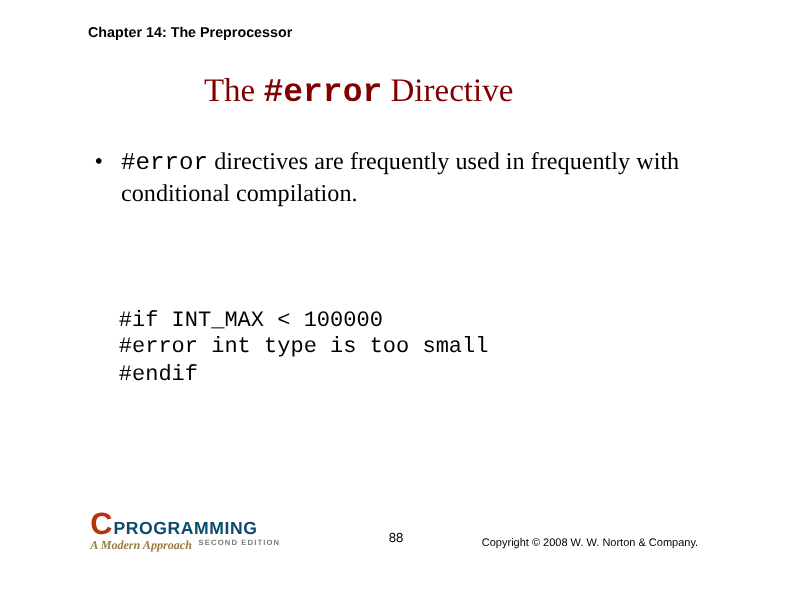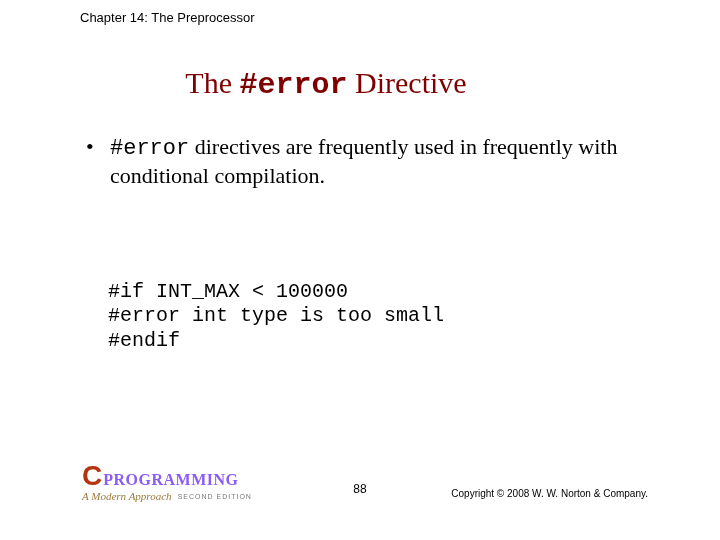--- a/index.html
+++ b/index.html
@@ -7,24 +7,24 @@
     width: 720px;
     height: 540px;
     background: #ffffff;
     font-family: "Times New Roman", Times, serif;
     color: #000000;
     position: relative;
     overflow: hidden;
   }
   .chapter-header {
     position: absolute;
-    top: 10px;
+    top: 22px;
     left: 80px;
     font-family: Arial, Helvetica, sans-serif;
-    font-weight: normal;
+    font-weight: bold;
     font-size: 13px;
   }
   .title {
     position: absolute;
     top: 66px;
     left: 0;
     width: 652px;
     text-align: center;
     font-size: 30px;
     color: #7e0000;
@@ -86,32 +86,33 @@
     align-items: baseline;
   }
   .logo-c {
     font-family: Arial, Helvetica, sans-serif;
     font-weight: 900;
     font-size: 28px;
     color: #b5330f;
     letter-spacing: -1px;
   }
   .logo-prog {
-    font-family: Liberation Serif, serif;
+    font-family: Liberation Sans, sans-serif;
     font-weight: 900;
     font-size: 16px;
-    color: #8b5cf6;
+    color: #0c4a6e;
     letter-spacing: 0.5px;
     margin-left: 2px;
   }
   .logo-row2 {
     display: flex;
-    align-items: center;
+    align-items: flex-start;
     gap: 6px;
     margin-top: -2px;
+    font-weight: bold;
   }
   .logo-sub {
     font-family: "Times New Roman", Times, serif;
     font-style: italic;
     font-size: 11px;
     color: #9a7b3e;
   }
   .logo-ed {
     font-family: Arial, Helvetica, sans-serif;
     font-size: 7px;
@@ -129,21 +130,20 @@
   }
   .copyright {
     position: absolute;
     right: 72px;
     bottom: 2px;
     width: 210px;
     font-family: Arial, Helvetica, sans-serif;
     font-size: 10px;
     line-height: 1.25;
     color: #000;
-    text-align: right;
   }
 </style>
 </head>
 <body>
 
 <div class="chapter-header">Chapter 14: The Preprocessor</div>
 
 <div class="title">
   <span>The </span><span class="code">#error</span><span> Directive</span>
 </div>

